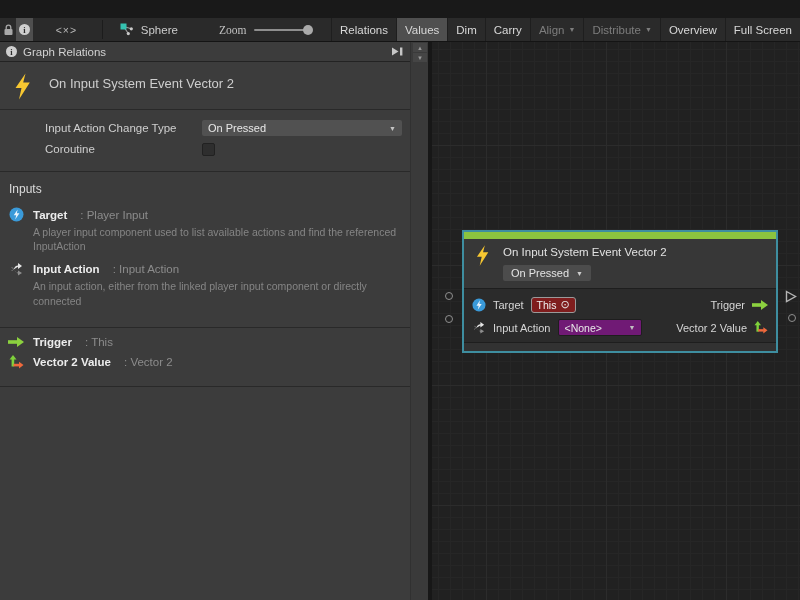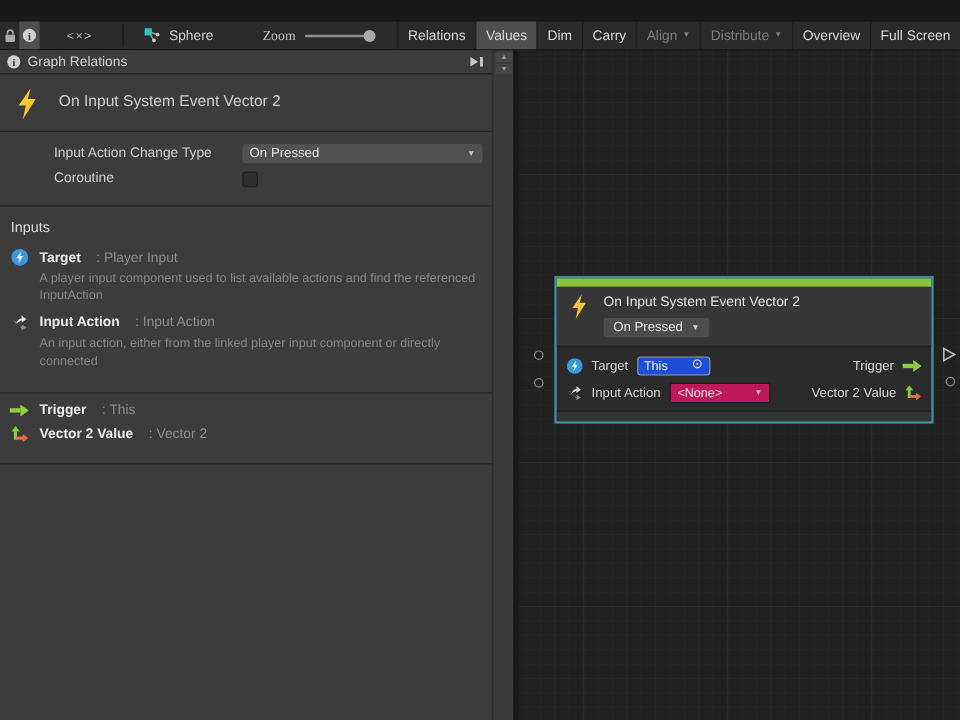--- a/index.html
+++ b/index.html
@@ -84,24 +84,24 @@
   .node-wrap { position:absolute; left:30px; top:188px; width:316px; }
   .node { border:2px solid #3e8ea0; background:#2b2b2b; }
   .node-strip { height:7px; background:#8cc43f; }
   .node-header { background:#373737; padding:5px 10px 7px 11px; display:flex; gap:13px; border-bottom:1px solid #1e1e1e; }
   .node-title { font-size:11.5px; color:#e2e2e2; margin:2px 0 5px; }
   .mode-chip { display:inline-flex; align-items:center; gap:7px; background:#4c4c4c; border-radius:2px;
                padding:2px 8px; font-size:11px; color:#e4e4e4; }
   .mode-chip .caret { color:#cdcdcd; margin-left:0; }
   .node-body { padding:4px 0 3px; }
   .node-row { display:flex; align-items:center; height:23px; padding:0 8px; gap:7px; font-size:11px; color:#d6d6d6; }
-  .this-chip { display:inline-flex; align-items:center; gap:20px; border:1px solid #9a9a9a; border-radius:3px;
-               height:16px; padding:0 5px; font-size:10.5px; color:#f0f0f0; background:#1d4ed8; }
+  .this-chip { display:inline-flex; align-items:center; gap:4px; border:1px solid #9a9a9a; border-radius:3px;
+               height:16px; padding:0 5px; font-size:10.5px; color:#f0f0f0; background:#7f1d1d; }
   .target-glyph { font-size:11px; line-height:1; color:#e8e8e8; }
-  .none-dd { display:inline-flex; align-items:center; width:84px; background:#be185d; border:1px solid #1e1e1e;
+  .none-dd { display:inline-flex; align-items:center; width:84px; background:#701a75; border:1px solid #1e1e1e;
              border-radius:2px; height:17px; padding:0 6px; font-size:10.5px; color:#e8e8e8; position:relative; }
   .none-dd .caret { position:absolute; right:5px; color:#c0c0c0; }
   .spacer { flex:1; }
   .node-footer { height:9px; background:#323232; border-top:1px solid #1e1e1e; }
 
   .port { position:absolute; }
   .port-circle { width:8px; height:8px; border:1.5px solid #8f8f8f; border-radius:50%; }
   .p-left1 { left:-17px; top:62px; }
   .p-left2 { left:-17px; top:85px; }
   .p-right1 { right:-19px; top:59px; }

